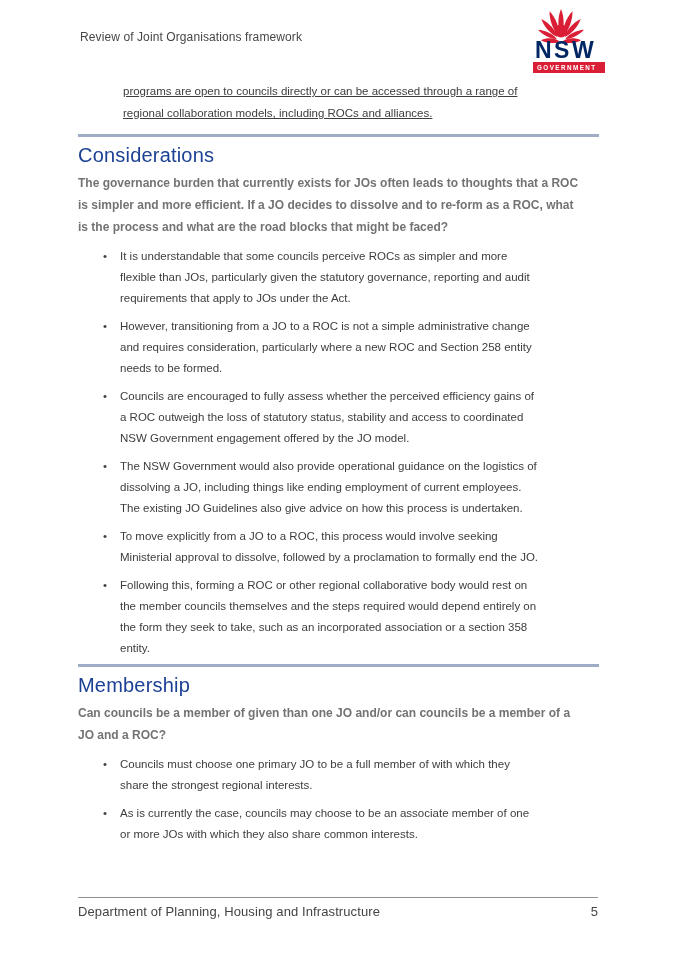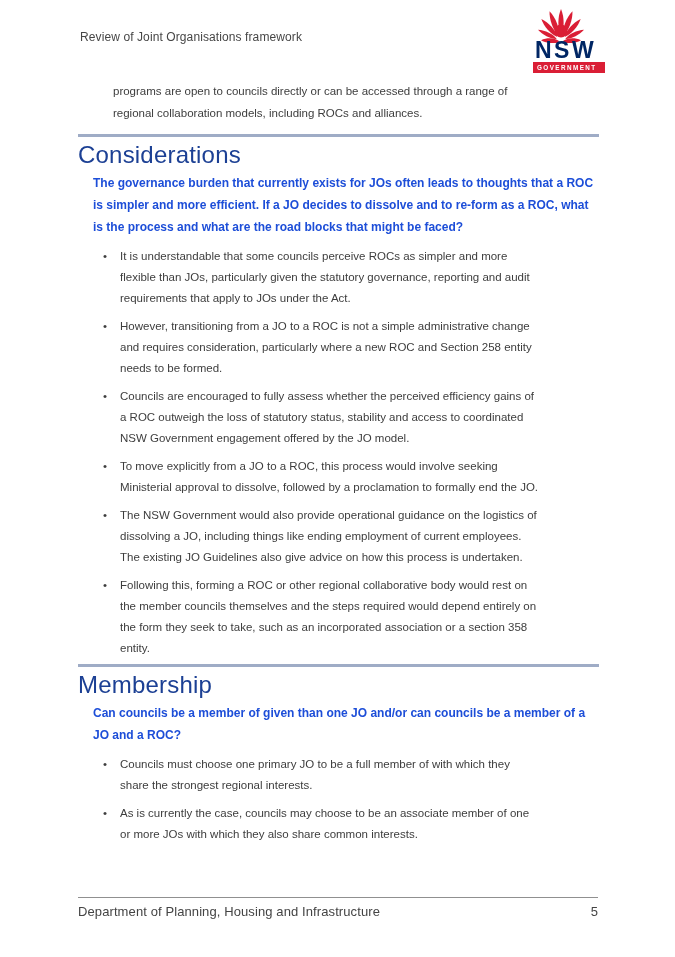--- a/index.html
+++ b/index.html
@@ -7,25 +7,25 @@
   .page{position:relative;width:675px;height:957px;background:#ffffff;overflow:hidden;}
 
   
   .doc-title{position:absolute;left:80px;top:30px;font-size:12px;color:#464646;letter-spacing:.1px;}
   .logo{position:absolute;left:533px;top:7px;width:72px;display:flex;flex-direction:column;}
   .logo-nsw{color:#002664;font-weight:800;font-size:23px;line-height:.85;letter-spacing:2.5px;margin-top:-2px;padding-left:2px;}
   .logo-gov{background:#DA1E35;color:#ffffff;font-size:6.3px;font-weight:700;letter-spacing:1.45px;line-height:1;padding:2.5px 3px 2px 4px;margin-top:1.5px;white-space:nowrap;}
 
   
   .content{position:absolute;left:78px;top:70px;width:521px;}
-  .intro{margin:10px 0 0 35px;width:420px;font-size:11.5px;line-height:22px;color:#3d3d3d;}
+  .intro{margin:10px 0 0 45px;width:420px;font-size:11.5px;line-height:22px;color:#3d3d3d;text-decoration:underline;}
 
   .section-rule{height:3px;background:#9FACC6;margin-top:10px;}
-  .section-heading{margin:6px 0 0;font-size:24px;font-weight:500;color:#1C4094;letter-spacing:.2px;line-height:24px;}
-  .question{margin:5px 15px 0;width:505px;font-size:12px;font-weight:700;color:#1d4ed8;line-height:22px;}
+  .section-heading{margin:6px 0 0;font-size:20px;font-weight:500;color:#1C4094;letter-spacing:.2px;line-height:24px;}
+  .question{margin:5px 0 0;width:505px;font-size:12px;font-weight:700;color:#737373;line-height:22px;}
 
   ul.bullets{list-style:none;margin:0;padding:0 0 0 25px;}
   ul.bullets li{position:relative;width:420px;padding-left:17px;font-size:11.5px;line-height:21px;color:#3d3d3d;margin-top:7px;}
   ul.bullets li:first-child{margin-top:8px;}
   ul.bullets li::before{content:"\2022";position:absolute;left:0;top:0;color:#3d3d3d;}
 
   .section-membership .section-rule{margin-top:5px;}
 
   
   .footer{position:absolute;left:78px;top:897px;width:520px;}
@@ -69,22 +69,22 @@
     <p class="intro">programs are open to councils directly or can be accessed through a range of regional collaboration models, including ROCs and alliances.</p>
 
     <section class="section section-considerations">
       <div class="section-rule"></div>
       <h1 class="section-heading">Considerations</h1>
       <p class="question">The governance burden that currently exists for JOs often leads to thoughts that a ROC is simpler and more efficient. If a JO decides to dissolve  and to re-form as a ROC, what is the process and what are the road blocks that might be faced?</p>
       <ul class="bullets">
         <li>It is understandable that some councils perceive ROCs as simpler and more flexible than JOs, particularly given the statutory governance, reporting and audit requirements that apply to JOs under the Act.</li>
         <li>However, transitioning from a JO to a ROC is not a simple administrative change and requires consideration, particularly where a new ROC and Section 258 entity needs to be formed.</li>
         <li>Councils are encouraged to fully assess whether the perceived efficiency gains of a ROC outweigh the loss of statutory status, stability and access to coordinated NSW Government engagement offered by the JO model.</li>
+        <li>The NSW Government would also provide operational guidance on the logistics of dissolving a JO, including things like ending employment of current employees. The existing JO Guidelines also give advice on how this process is undertaken.</li>
         <li>To move explicitly from a JO to a ROC, this process would involve seeking Ministerial approval to dissolve, followed by a proclamation to formally end the JO.</li>
-        <li>The NSW Government would also provide operational guidance on the logistics of dissolving a JO, including things like ending employment of current employees. The existing JO Guidelines also give advice on how this process is undertaken.</li>
         <li>Following this, forming a ROC or other regional collaborative body would rest on the member councils themselves and the steps required would depend entirely on the form they seek to take, such as an incorporated association or a section 358 entity.</li>
       </ul>
     </section>
 
     <section class="section section-membership">
       <div class="section-rule"></div>
       <h1 class="section-heading">Membership</h1>
       <p class="question">Can councils be a member of given than one JO and/or can councils be a member of a JO and a ROC?</p>
       <ul class="bullets">
         <li>Councils must choose one primary JO to be a full member of with which they share the strongest regional interests.</li>

